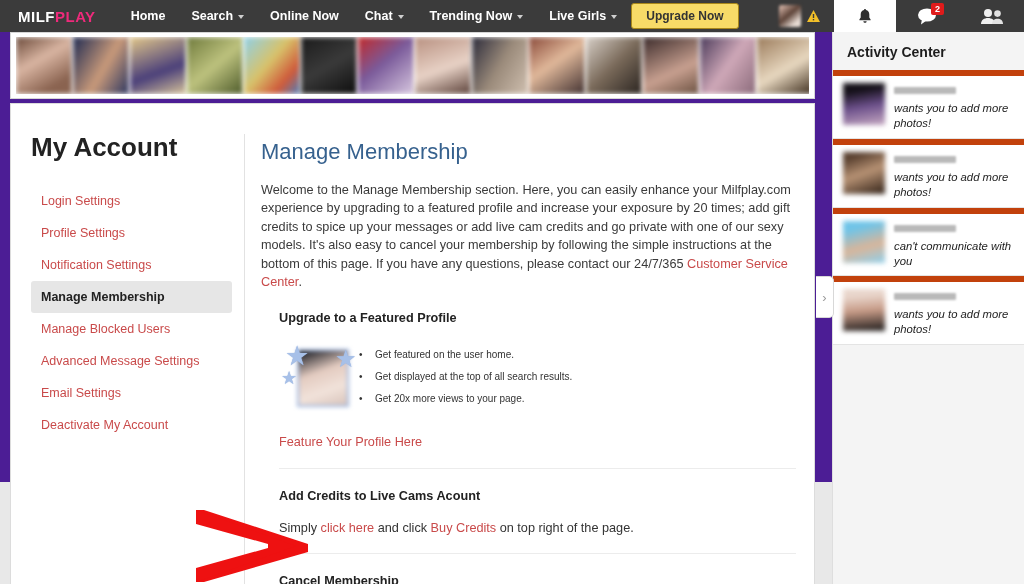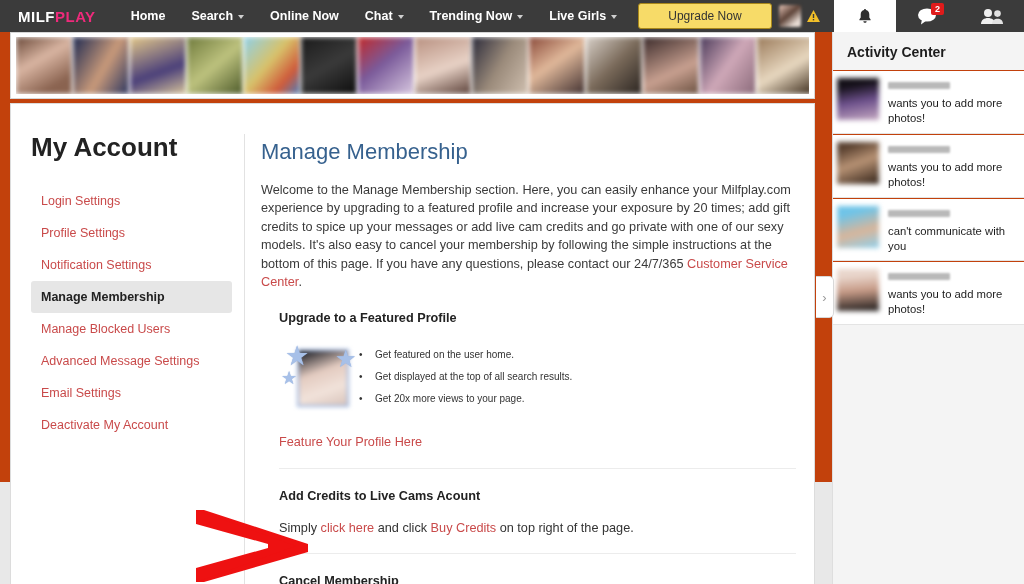--- a/index.html
+++ b/index.html
@@ -2,44 +2,44 @@
 <html><head>
 <meta charset="utf-8">
 <style>
   * { box-sizing: border-box; margin: 0; padding: 0; }
   html, body {
     width: 1024px; height: 584px;
     overflow: hidden;
     font-family: "Liberation Sans", sans-serif;
     background: #e8e8e8;
   }
-  .page { position: relative; width: 1024px; height: 482px; background: #c2410c; }
+  .page { position: relative; width: 1024px; height: 482px; background: #4c1d95; }
 
   
   .navbar {
     position: absolute; top: 0; left: 0; width: 1024px; height: 32px;
     background: #3b3b3b; display: flex; align-items: center;
   }
   .logo { margin-left: 18px; font-size: 15px; font-weight: bold; letter-spacing: .5px; }
   .logo .a { color: #ffffff; }
   .logo .b { color: #ee2a7b; }
   .nav-links { display: flex; align-items: center; margin-left: 22px; }
   .nav-link {
     color: #ffffff; font-size: 12.5px; font-weight: bold;
     padding: 6px 13px; white-space: nowrap; cursor: pointer;
   }
   .caret {
     display: inline-block; margin-left: 5px;
     border-left: 3.5px solid transparent; border-right: 3.5px solid transparent;
     border-top: 4px solid #cfcfcf; vertical-align: middle;
   }
   .upgrade-btn {
-    margin-left: 8px; background: #f7db68; border: 1px solid #a8871a;
-    color: #333; font-size: 12px; font-weight: normal;
-    padding: 5px 29px; border-radius: 3px; cursor: pointer;
+    margin-left: 1px; background: #f7db68; border: 1px solid #a8871a;
+    color: #333; font-size: 12px; font-weight: bold;
+    padding: 5px 14px; border-radius: 3px; cursor: pointer;
   }
   .nav-right { position: absolute; right: 0; top: 0; height: 32px; display: flex; align-items: center; }
   .nav-avatar-wrap { display: flex; align-items: center; padding-right: 14px; }
   .nav-avatar {
     width: 22px; height: 22px; border-radius: 2px;
     background: linear-gradient(140deg,#c8a89b 10%,#5d4338 45%,#e8dcd4 80%);
     filter: blur(1.4px);
   }
   .warn-icon { margin-left: 6px; line-height: 0; }
   .bell-panel {
@@ -114,22 +114,22 @@
   .feat-link { display: inline-block; margin-top: 20px; font-size: 12.7px; }
   .sec p.line { font-size: 12.7px; color: #333; }
 
   
   .activity {
     position: absolute; top: 32px; left: 832px; width: 192px; height: 552px;
     background: #f4f4f4; border-left: 1px solid #dedede;
   }
   .activity-title { padding: 12px 14px 10px 14px; font-size: 14px; font-weight: bold; color: #1d1d1d; }
   .act-item {
-    display: flex; background: #ffffff; border-top: 1px solid #c2410c;
-    border-bottom: 1px solid #e4e4e4; padding: 7px 8px 7px 4px; cursor: pointer;
+    display: flex; background: #ffffff; border-top: 6px solid #c2410c;
+    border-bottom: 1px solid #e4e4e4; padding: 7px 8px 7px 10px; cursor: pointer; font-style: italic;
   }
   .act-thumb { width: 42px; height: 42px; flex: 0 0 42px; margin-right: 9px; filter: blur(2.6px); }
   .act-body { padding-top: 1px; }
   .act-name {
     width: 62px; height: 7px; background: #b9b9b9; border-radius: 1px;
     margin: 3px 0 7px 0; filter: blur(1.2px);
   }
   .act-text { font-size: 11.3px; color: #1d1d1d; line-height: 1.32; }
 
   

